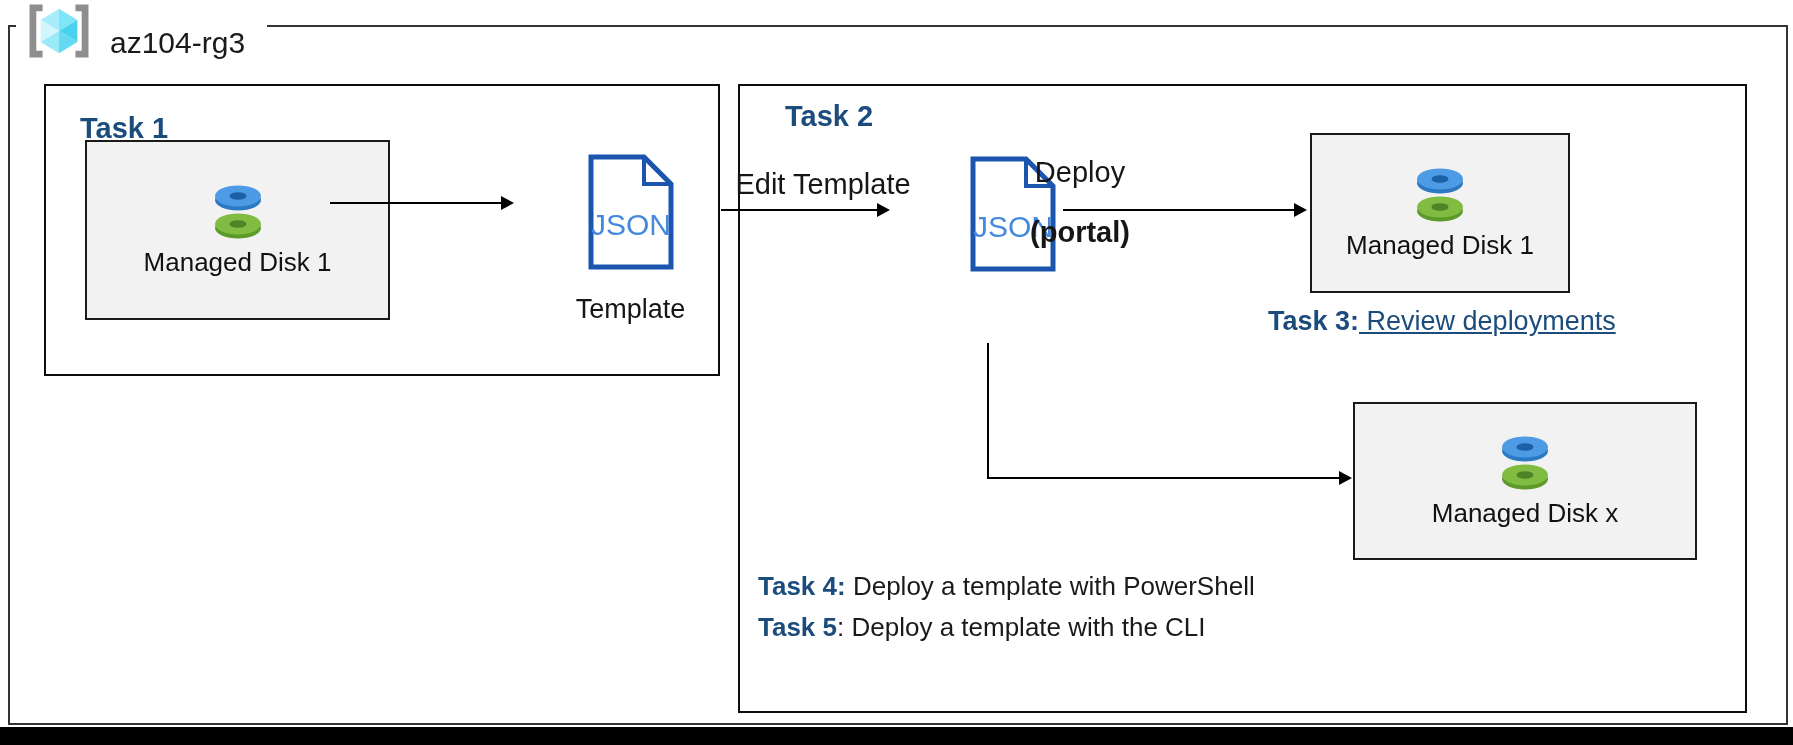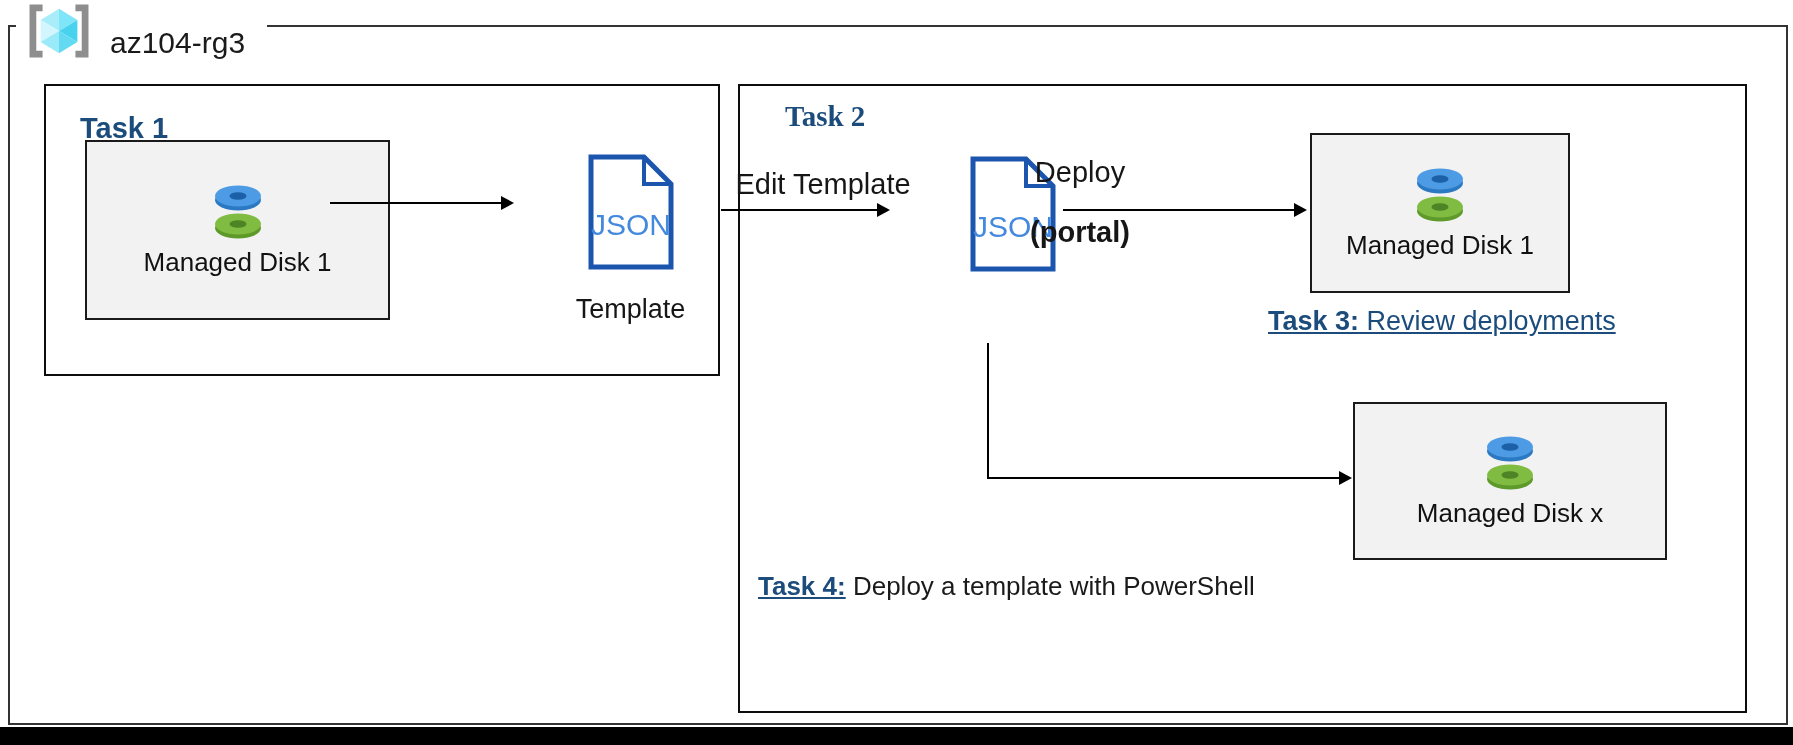--- a/index.html
+++ b/index.html
@@ -12,39 +12,39 @@
   #rg-border{left:8px;top:25px;width:1780px;height:700px;border:2px solid #333333;box-sizing:border-box;}
   #rg-label{left:16px;top:0px;height:60px;display:flex;align-items:flex-end;gap:14px;
     background:#ffffff;padding:0 22px 0 6px;z-index:3;}
   #rg-label .rg-name{font-size:30px;color:#1a1a1a;white-space:nowrap;}
   
   .task-box{border:2px solid #0d0d0d;box-sizing:border-box;background:#ffffff;}
   #task1-box{left:44px;top:84px;width:676px;height:292px;}
   #task2-box{left:738px;top:84px;width:1009px;height:629px;}
   .task-title{font-size:29px;font-weight:bold;color:#1B4C7C;white-space:nowrap;}
   #task1-title{left:80px;top:100px;margin-top:12px;}
-  #task2-title{left:785px;top:100px;font-family:Liberation Serif, serif;}
+  #task2-title{left:785px;top:100px;}
   
   .disk-box{background:#F2F2F2;border:2px solid #1a1a1a;box-sizing:border-box;
     display:flex;flex-direction:column;align-items:center;justify-content:center;}
   #disk-box-1{left:85px;top:140px;width:305px;height:180px;}
   #disk-box-2{left:1310px;top:133px;width:260px;height:160px;}
-  #disk-box-3{left:1353px;top:402px;width:314px;height:158px;}
+  #disk-box-3{left:1353px;top:402px;width:344px;height:158px;}
   .disk-label{font-size:26px;color:#111;margin-top:6px;white-space:nowrap;}
   
   .hline{height:2px;background:#000;z-index:2;}
   .vline{width:2px;background:#000;z-index:2;}
   .arrowhead{width:0;height:0;border-top:7.5px solid transparent;border-bottom:7.5px solid transparent;
     border-left:13px solid #000;z-index:2;}
   
   .flow-label{font-size:29px;color:#161616;text-align:center;white-space:nowrap;}
   .caption{font-size:27px;color:#161616;text-align:center;white-space:nowrap;}
   
   #task3-line{left:1268px;top:306px;font-size:27px;white-space:nowrap;}
-  .navy-bold{color:#1B4C7C;font-weight:bold;text-decoration:underline;}
+  .navy-bold{color:#1B4C7C;font-weight:bold;}
   .navy{color:#1B4C7C;text-decoration:underline;}
   #task-list{left:758px;top:566px;font-size:26px;line-height:41px;white-space:nowrap;}
   
   #bottom-bar{left:0;bottom:0;width:1793px;height:18px;background:#000;}
 </style>
 </head>
 <body>
 
 <div id="canvas">
 
@@ -121,20 +121,21 @@
       <ellipse cx="26" cy="41" rx="8.5" ry="3.8" fill="#4E8426"></ellipse>
       <ellipse cx="26" cy="17" rx="23" ry="10.5" fill="#2B79C2"></ellipse>
       <ellipse cx="26" cy="13" rx="23" ry="10.5" fill="#4D9BE4"></ellipse>
       <ellipse cx="26" cy="13" rx="8.5" ry="3.8" fill="#1C61A8"></ellipse>
     </svg>
     <div class="disk-label">Managed Disk x</div>
   </div>
 
   <div class="abs" id="task-list">
     <div><span class="navy-bold">Task 4:</span><span> </span><span>Deploy a template with PowerShell</span></div>
+    <div><span class="navy-bold">Task 5</span><span>: </span><span>Deploy a template with the CLI</span></div>
   </div>
 
   <div class="abs hline" style="left:330px;top:202px;width:172px;"></div>
   <div class="abs arrowhead" style="left:501px;top:195.5px;"></div>
 
   <div class="abs hline" style="left:721px;top:209px;width:157px;"></div>
   <div class="abs arrowhead" style="left:877px;top:202.5px;"></div>
 
   <div class="abs hline" style="left:1063px;top:209px;width:232px;"></div>
   <div class="abs arrowhead" style="left:1294px;top:202.5px;"></div>

